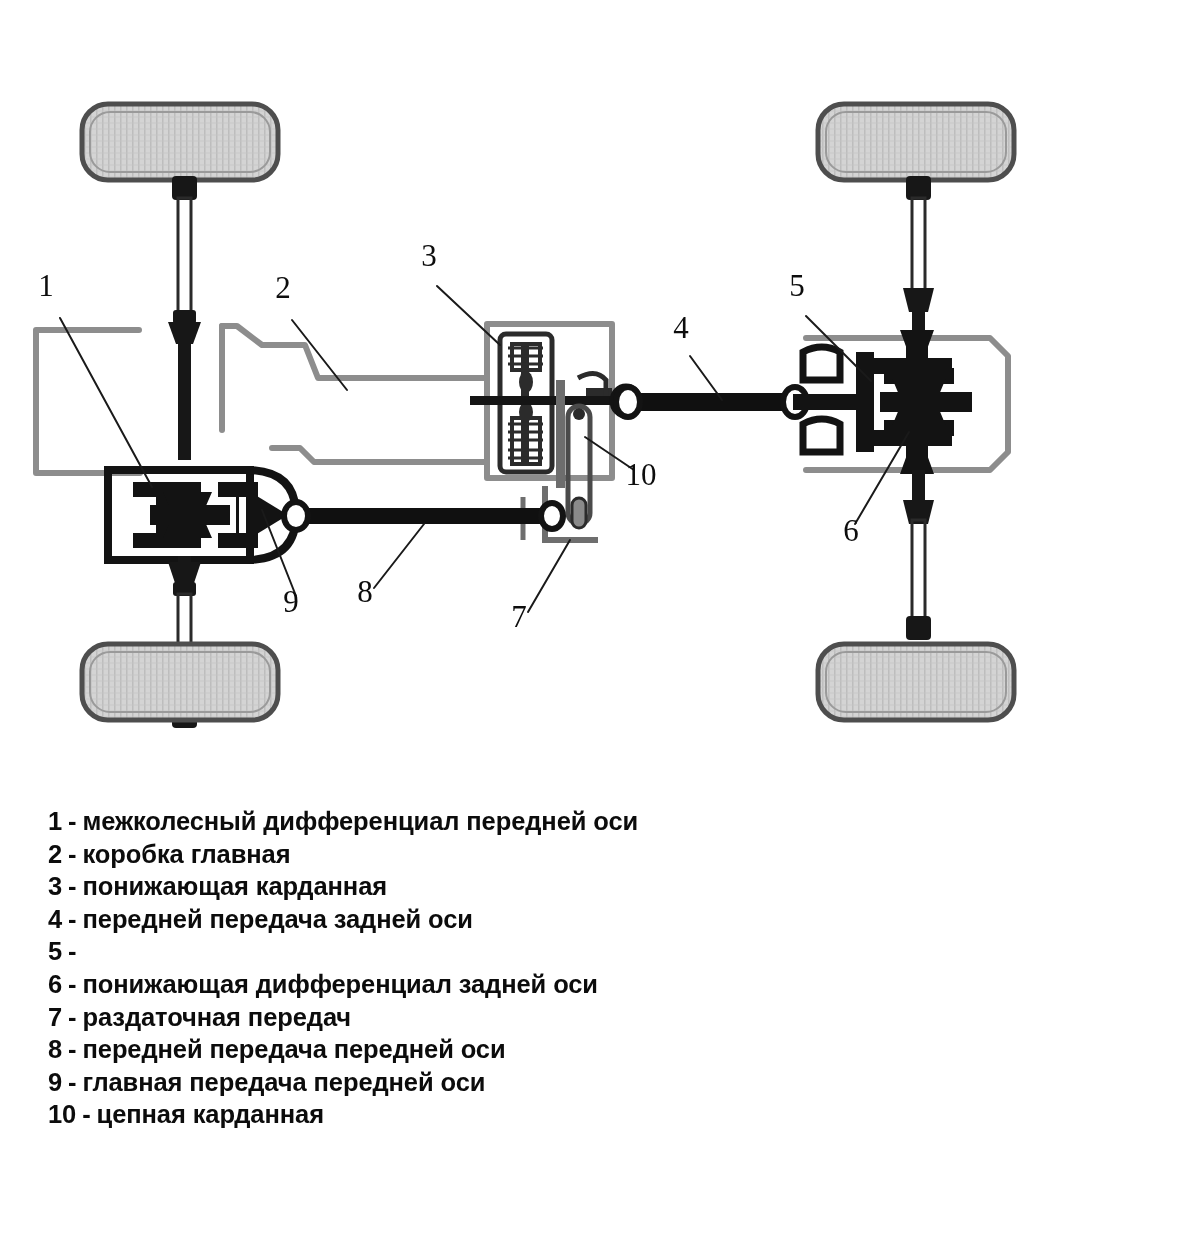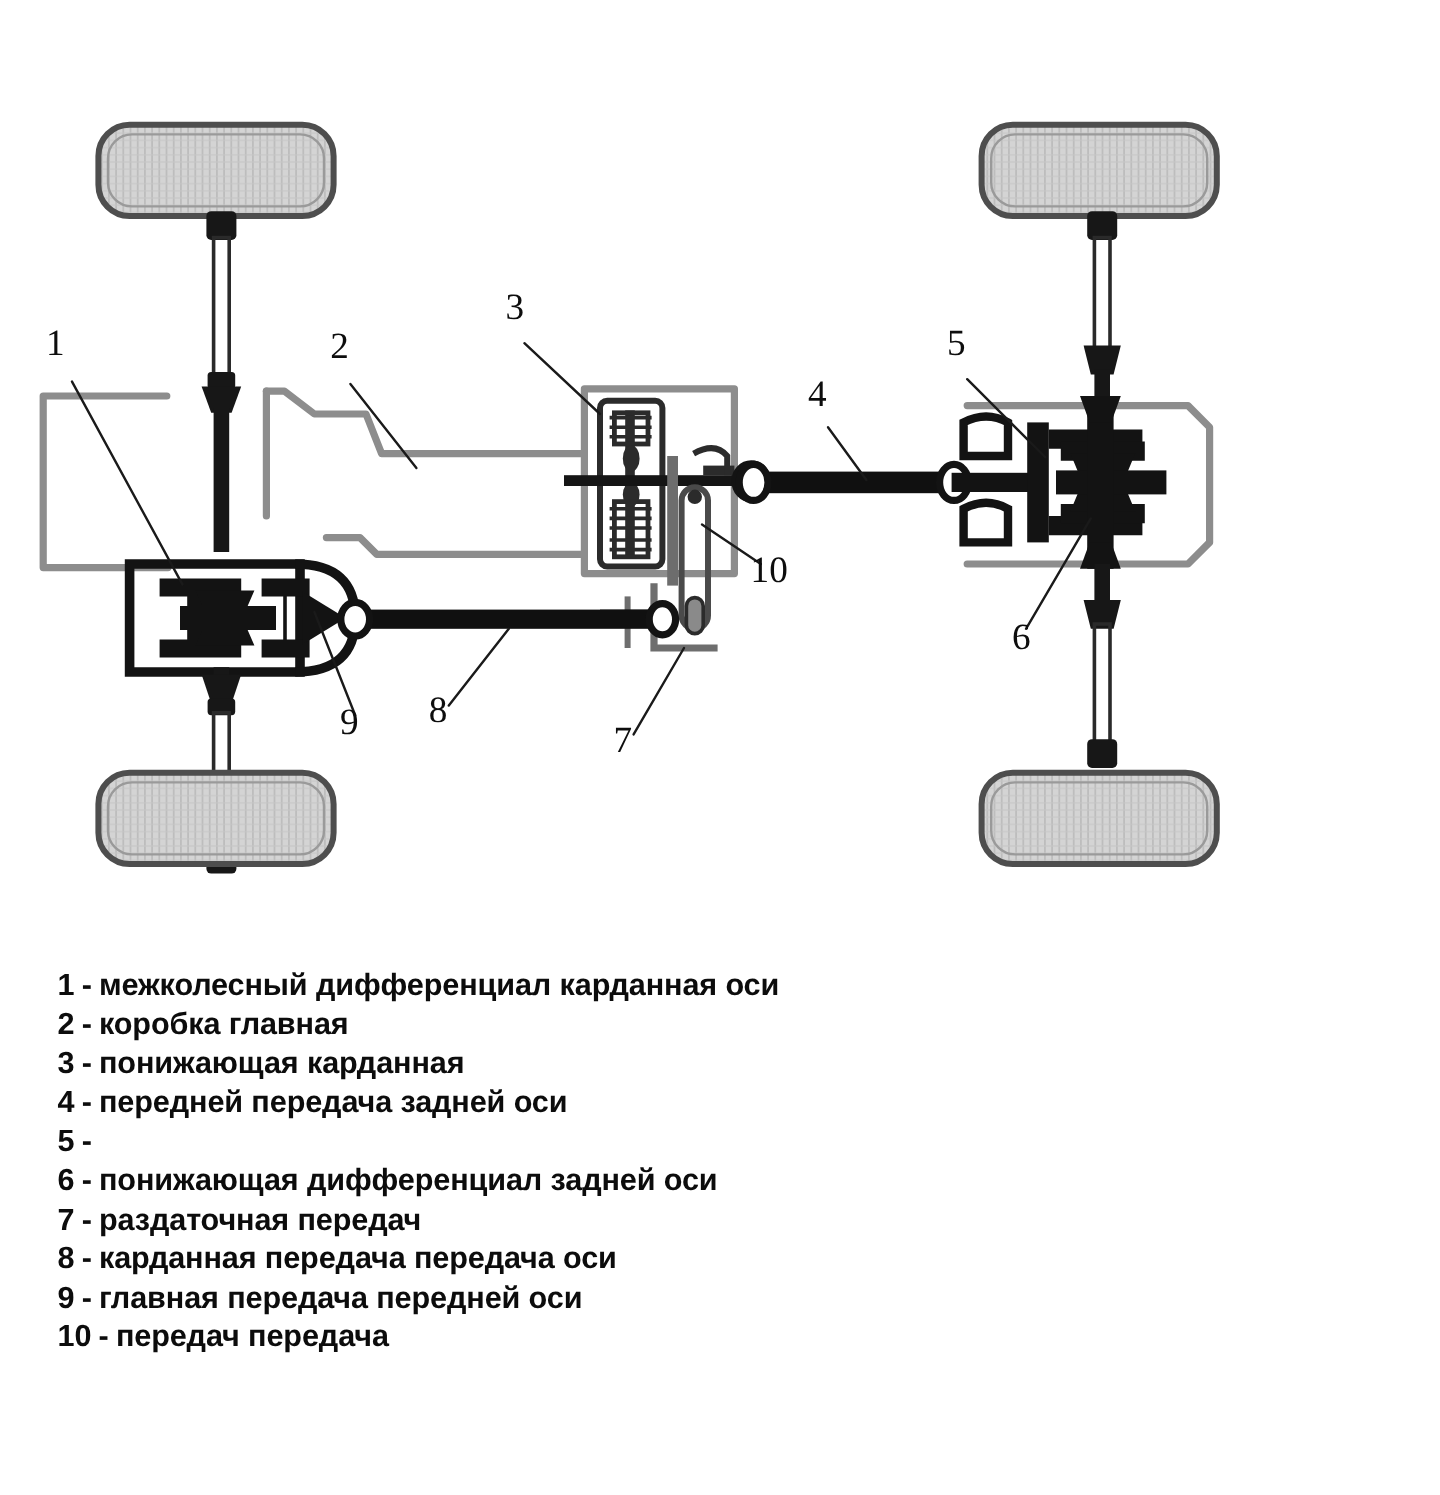--- a/index.html
+++ b/index.html
@@ -253,21 +253,21 @@
           <text x="291" y="612">9</text>
           <text x="641" y="485">10</text>
         </g>
     </svg>
   </div>
 
   <div id="legend">
     <div class="legend-row">
       <span class="legend-num">1</span>
       <span class="legend-dash">-</span>
-      <span class="legend-text">межколесный дифференциал карданная оси</span>
+      <span class="legend-text">межколесный дифференциал передней оси</span>
     </div>
     <div class="legend-row">
       <span class="legend-num">2</span>
       <span class="legend-dash">-</span>
       <span class="legend-text">коробка главная</span>
     </div>
     <div class="legend-row">
       <span class="legend-num">3</span>
       <span class="legend-dash">-</span>
       <span class="legend-text">понижающая карданная</span>
@@ -287,27 +287,27 @@
       <span class="legend-text">понижающая дифференциал задней оси</span>
     </div>
     <div class="legend-row">
       <span class="legend-num">7</span>
       <span class="legend-dash">-</span>
       <span class="legend-text">раздаточная передач</span>
     </div>
     <div class="legend-row">
       <span class="legend-num">8</span>
       <span class="legend-dash">-</span>
-      <span class="legend-text">карданная передача передача оси</span>
+      <span class="legend-text">передней передача передней оси</span>
     </div>
     <div class="legend-row">
       <span class="legend-num">9</span>
       <span class="legend-dash">-</span>
       <span class="legend-text">главная передача передней оси</span>
     </div>
     <div class="legend-row">
       <span class="legend-num">10</span>
       <span class="legend-dash">-</span>
-      <span class="legend-text">передач передача</span>
+      <span class="legend-text">цепная карданная</span>
     </div>
   </div>
 
 </div>
 
 </body></html>

